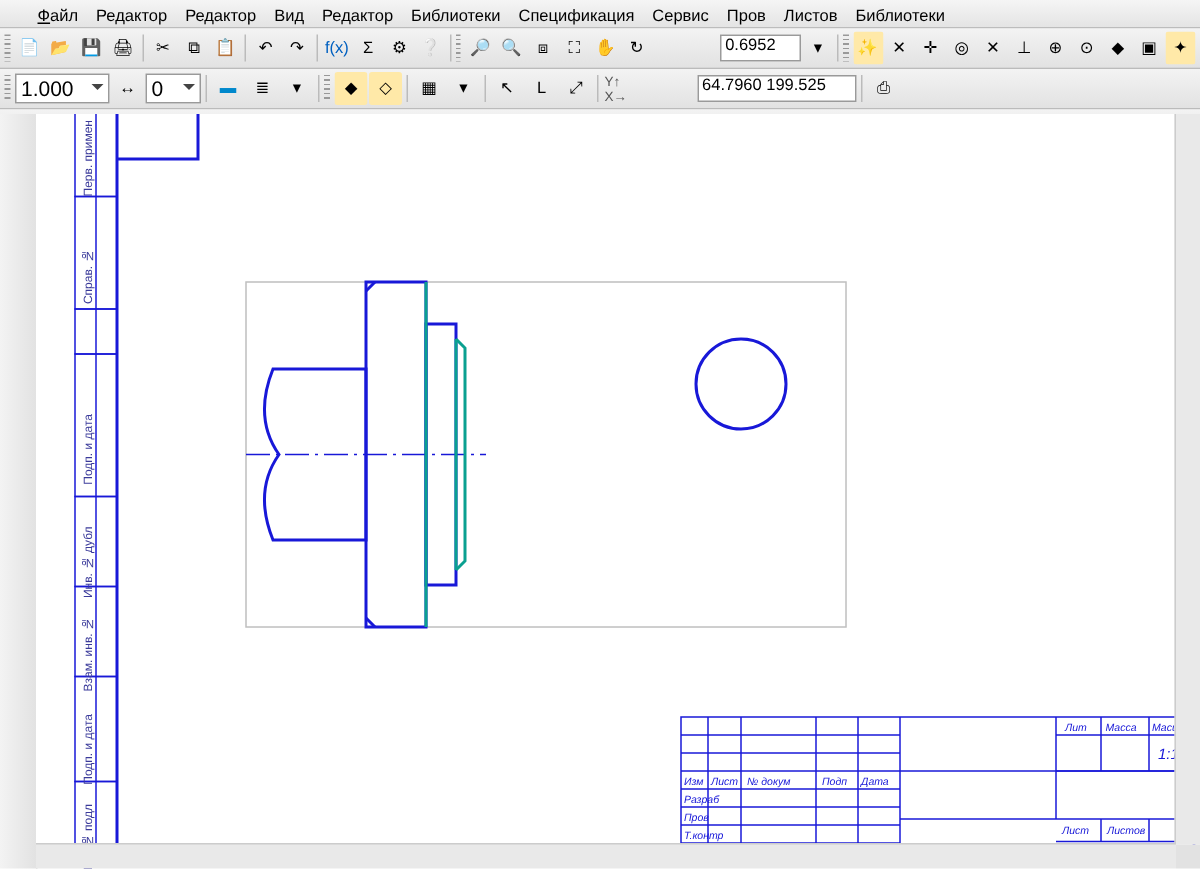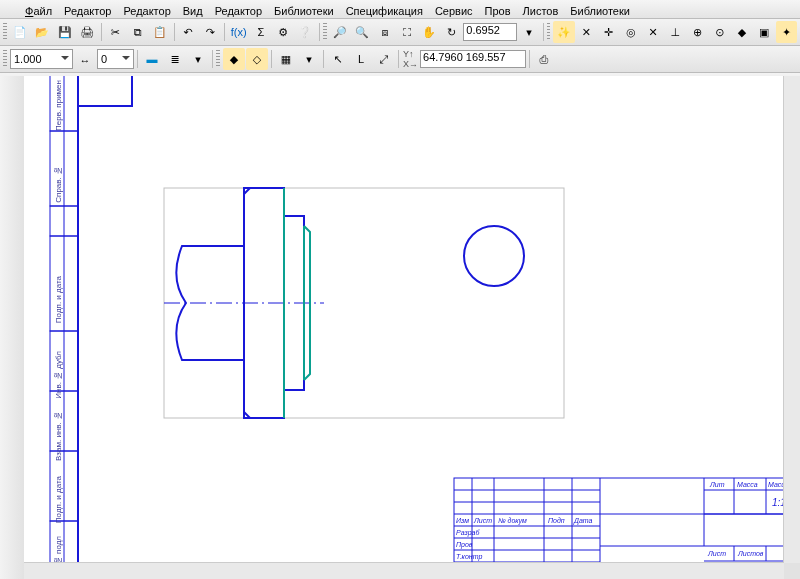--- a/index.html
+++ b/index.html
@@ -5,37 +5,37 @@
   html,body{margin:0;padding:0;width:800px;height:579px;background:#fff;font-family:Tahoma,Arial,sans-serif;font-size:11px;color:#000;overflow:hidden;}
   
   .menubar{background:linear-gradient(#f5f5f5,#e4e4e4);height:18px;display:flex;align-items:flex-end;padding:0 20px;gap:2px;border-bottom:1px solid #bcbcbc;}
   .menubar span{padding:1px 5px;cursor:default;}
   .menubar span u{text-decoration:underline;}
   
   .toolbar{background:linear-gradient(#f3f3f3,#e2e2e2);height:24px;display:flex;align-items:center;padding:1px 3px;gap:1px;border-bottom:1px solid #bbb;}
   .grip{width:4px;height:18px;margin-right:2px;background:repeating-linear-gradient(#999 0 1px,transparent 1px 3px);}
   .btn{width:20px;height:20px;display:flex;align-items:center;justify-content:center;border:1px solid transparent;border-radius:2px;font-size:11px;line-height:1;}
   .sep{width:1px;height:18px;background:#bbb;margin:0 2px;}
-  .combo{height:18px;font-size:11px;border:1px solid #9a9a9a;background:#fff;display:flex;align-items:center;padding:0 14px 0 3px;position:relative;min-width:40px;}
+  .combo{height:18px;font-size:14px;border:1px solid #9a9a9a;background:#fff;display:flex;align-items:center;padding:0 14px 0 3px;position:relative;min-width:40px;}
   .combo::after{content:"";position:absolute;right:3px;top:6px;border:4px solid transparent;border-top-color:#444;}
   
   .vtoolbar{position:absolute;left:0;top:76px;width:24px;background:linear-gradient(90deg,#f3f3f3,#e2e2e2);border-right:1px solid #bbb;height:calc(579px - 76px);}
   
   .canvas{position:absolute;left:24px;top:76px;right:0;bottom:16px;background:#fff;}
   .stroke-blue{stroke:#1818d8;}
   .stroke-teal{stroke:#0aa090;}
   .fill-none{fill:none;}
   
   .hscroll{position:absolute;left:24px;right:16px;bottom:0;height:16px;background:#e9e9e9;border-top:1px solid #ccc;}
   .vscroll{position:absolute;right:0;top:76px;bottom:16px;width:16px;background:#e9e9e9;border-left:1px solid #ccc;}
   .corner{position:absolute;right:0;bottom:0;width:16px;height:16px;background:#e2e2e2;}
   
   .sidelabel{position:absolute;left:30px;width:10px;font-size:8px;color:#3a3a9a;writing-mode:vertical-rl;transform:rotate(180deg);white-space:nowrap;}
   
-  .txtfield{height:16px;font-size:11px;border:1px solid #9a9a9a;padding:0 2px;background:#fff;min-width:48px;}
+  .txtfield{height:16px;font-size:11px;border:1px solid #9a9a9a;padding:0 2px;background:#fff;min-width:48px;margin-left:45px;}
 </style>
 </head>
 <body>
 
 <div class="menubar">
   <span><u>Ф</u>айл</span>
   <span>Редактор</span>
   <span>Редактор</span>
   <span>Вид</span>
   <span>Редактор</span>
@@ -105,21 +105,21 @@
   <div class="btn" style="background:#ffe9a8">◇</div>
   <div class="sep"></div>
   <div class="btn">▦</div>
   <div class="btn">▾</div>
   <div class="sep"></div>
   <div class="btn">↖</div>
   <div class="btn">L</div>
   <div class="btn">⤢</div>
   <div class="sep"></div>
   <span style="font-size:9px;color:#555;padding:0 1px">Y↑<br>X→</span>
-  <div class="txtfield" style="min-width:100px">64.7960  169.557</div>
+  <div class="txtfield" style="min-width:100px">64.7960  199.525</div>
   <div class="sep"></div>
   <div class="btn">⎙</div>
 </div>
 
 <div class="toolbar" style="height:22px">
   <div class="grip"></div>
   <div class="btn">◧</div>
   <div class="btn">◨</div>
   <div class="btn">◩</div>
   <div class="btn">◪</div>

